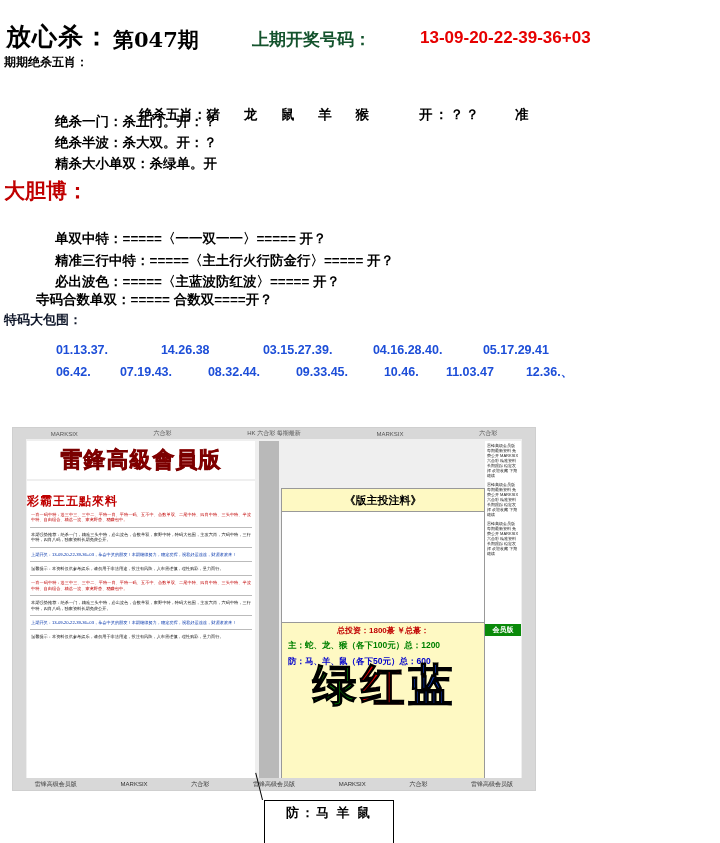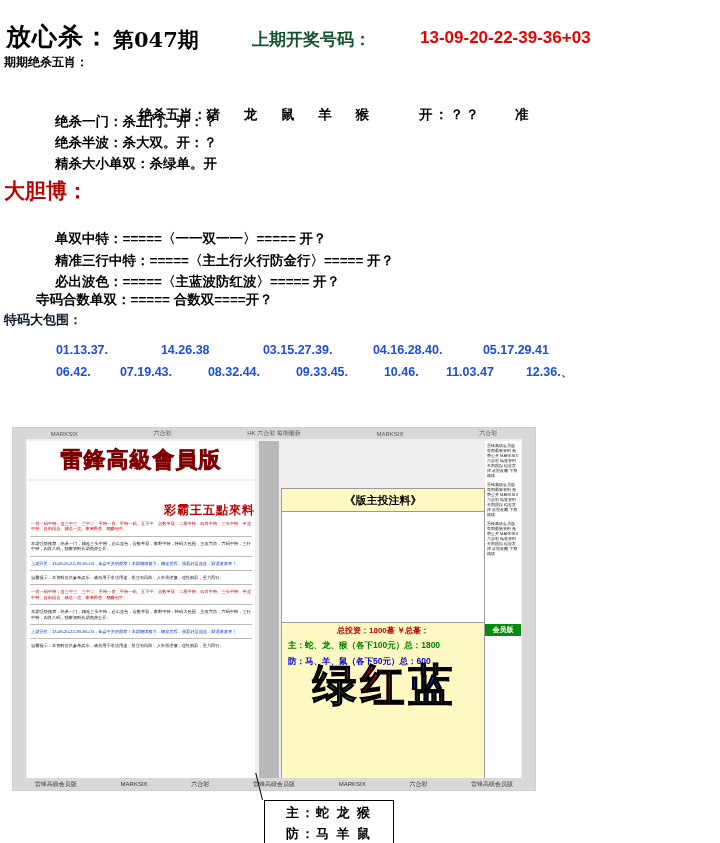--- a/index.html
+++ b/index.html
@@ -104,22 +104,22 @@
     font-family:"DejaVu Serif","Liberation Serif",serif;
     font-weight:bold;font-size:22px;color:#cc0000;
     -webkit-text-stroke:0.6px #7a0000;letter-spacing:1px;
   }
 
   .leftcol{
     position:absolute;left:14px;top:53px;width:228px;height:297px;
     background:#ffffff;
   }
   .caiba-title{
-    text-align:right;font-size:12px;font-weight:bold;color:#c00000;
-    padding-top:21px;letter-spacing:1px;
+    text-align:left;font-size:12px;font-weight:bold;color:#c00000;
+    padding-top:12px;letter-spacing:1px;
   }
   .tiny{
     font-size:4.2px;line-height:5.4px;color:#111;padding:2px 4px;
     text-align:justify;word-break:break-all;
   }
   .tiny-red{color:#c00000;}
   .tiny-blue{color:#0033aa;}
   .rowsep{height:1px;background:#bbb;margin:2px 3px;}
 
   .midcol{
@@ -247,21 +247,21 @@
 
     <div class="midcol"></div>
 
     <div class="rightcol">
       <div class="rc-title">《版主投注料》</div>
       <div class="rc-blank"></div>
       <div class="rc-bet">
         <span class="red">总投资：1800蕞   ￥总蕞：</span>
       </div>
       <div class="rc-row">
-        <span class="g">主：蛇、龙、猴（各下100元）总：1800</span>
+        <span class="g">主：蛇、龙、猴（各下100元）总：1200</span>
       </div>
       <div class="rc-row">
         <span class="b2">防：马、羊、鼠（各下50元）总：600</span>
       </div>
     </div>
 
     <div class="bigcolors">
       <span class="bc bc-green">绿</span>
       <span class="bc bc-red">红</span>
       <span class="bc bc-blue">蓝</span>
@@ -280,17 +280,16 @@
       <span>六合彩</span>
       <span>雷锋高级会员版</span>
       <span>MARKSIX</span>
       <span>六合彩</span>
       <span>雷锋高级会员版</span>
     </div>
   </div>
 
   <div class="leader"></div>
   <div class="callout">
-    <div>主：蛇 龙 猴</div>
     <div>防：马 羊 鼠</div>
   </div>
 
 </div>
 
 </body></html>

